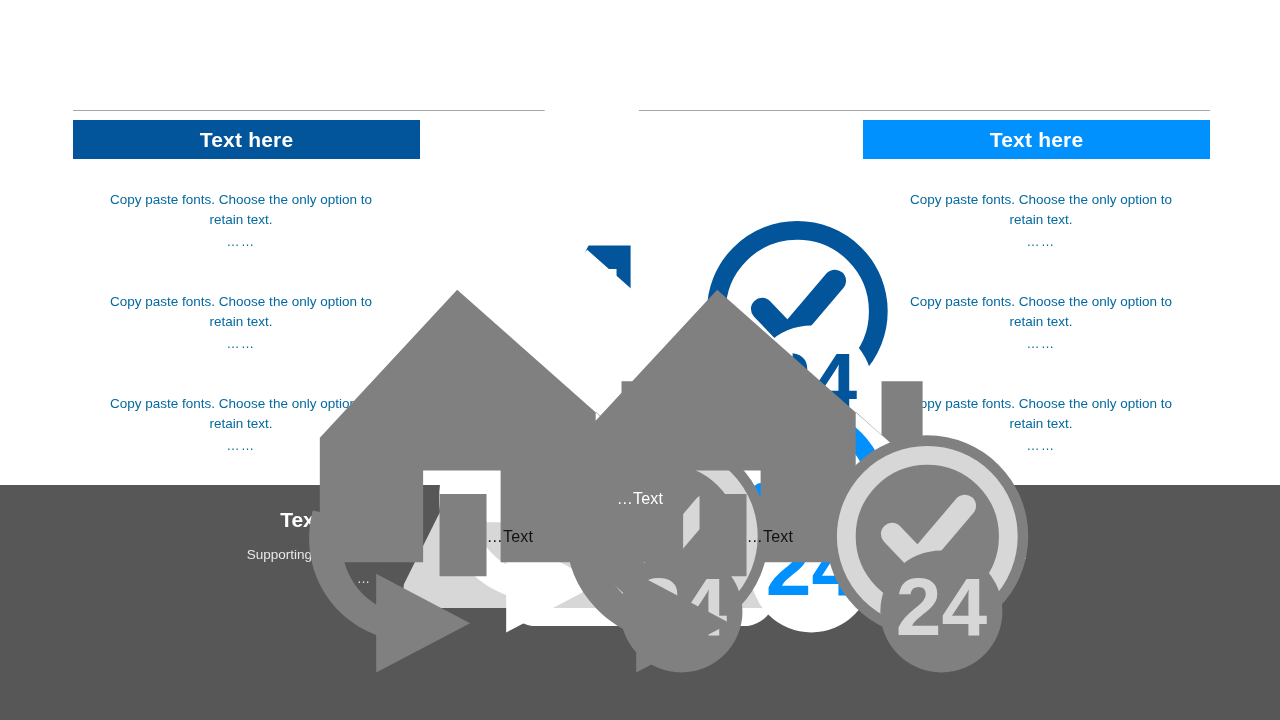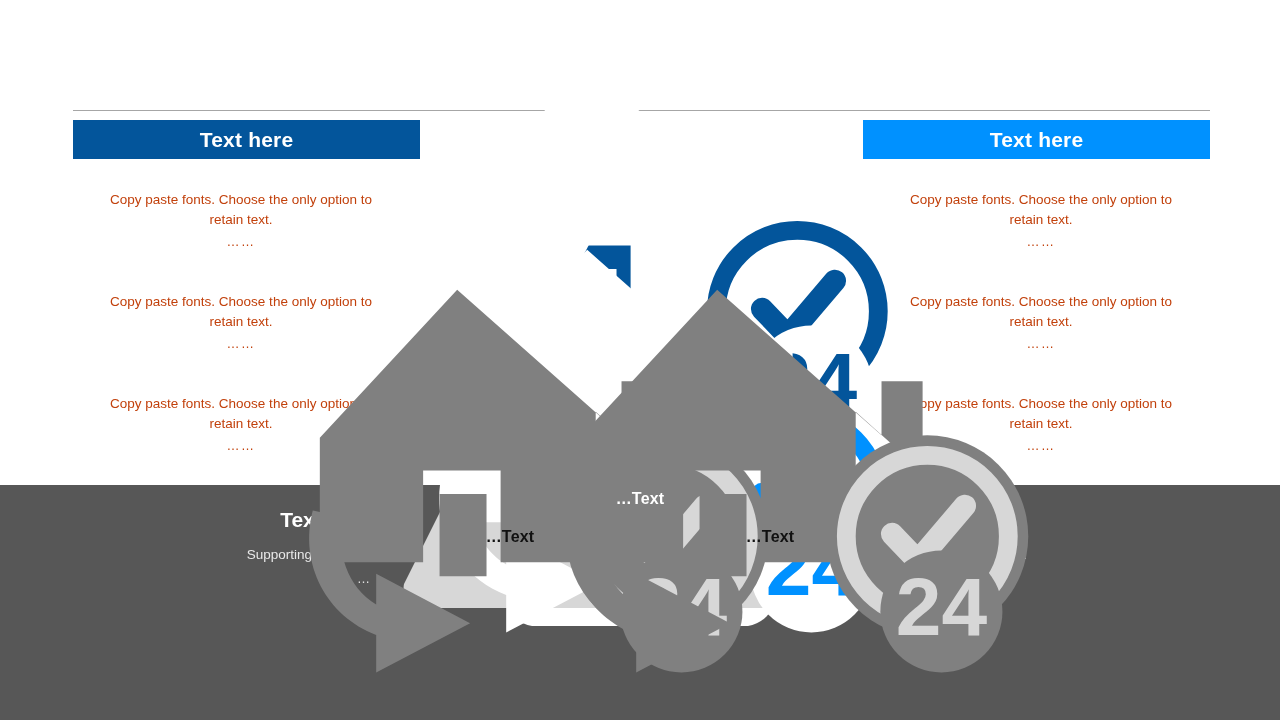--- a/index.html
+++ b/index.html
@@ -65,21 +65,21 @@
     position: absolute;
     width: 290px;
   }
   .col.left  { left: 96px; }
   .col.right { left: 896px; }
 
   .para-block {
     position: absolute;
     width: 290px;
     text-align: center;
-    color: #c2410c;
+    color: #0369a1;
     font-size: 13.5px;
     line-height: 1.45;
   }
   .para-block .dots {
     display: block;
     margin-top: 4px;
     letter-spacing: 1.5px;
     font-size: 13px;
   }
   .row0 { top: 190px; }
@@ -126,21 +126,21 @@
     display: block;
     width: 540px;
     height: 470px;
     overflow: visible;
   }
 
   
   .tri-label {
     position: absolute;
     font-size: 16px;
-    font-weight: bold;
+    font-weight: normal;
     white-space: nowrap;
     transform: translateX(-50%);
     letter-spacing: .2px;
   }
   .tri-label.light { color: #ffffff; }
   .tri-label.dark  { color: #111111; }
 
   .lbl-top    { left: 270px; top: 148px; }
   .lbl-center { left: 270px; top: 330px; }
   .lbl-left   { left: 140px; top: 368px; }

